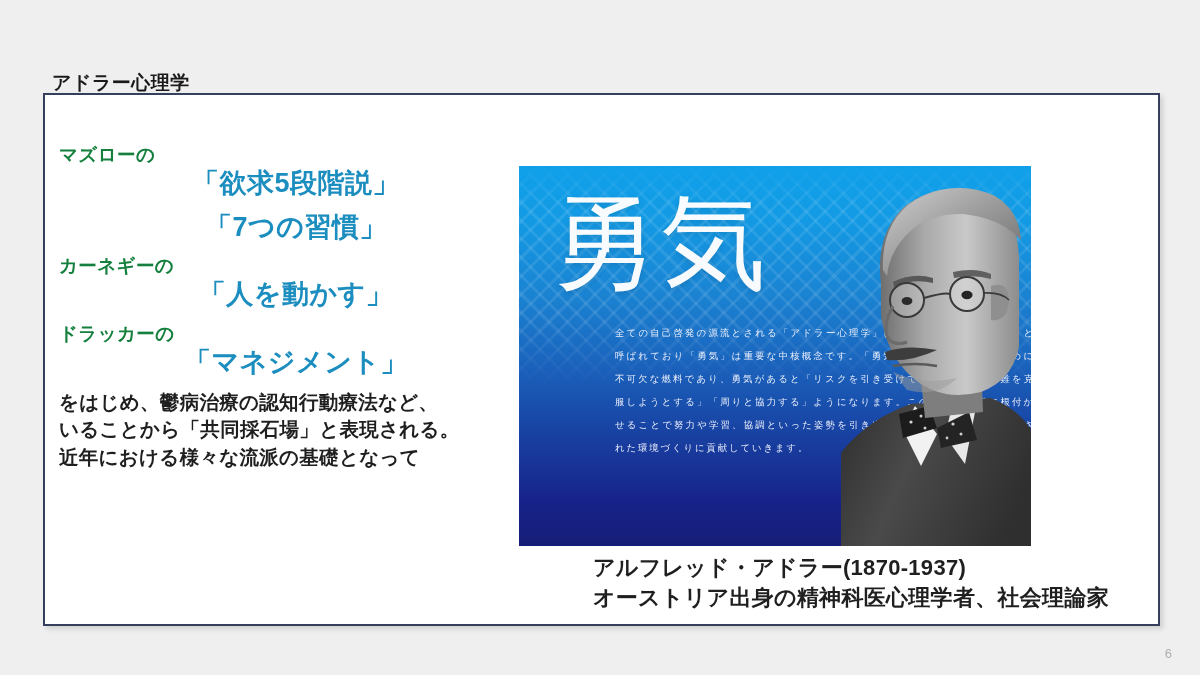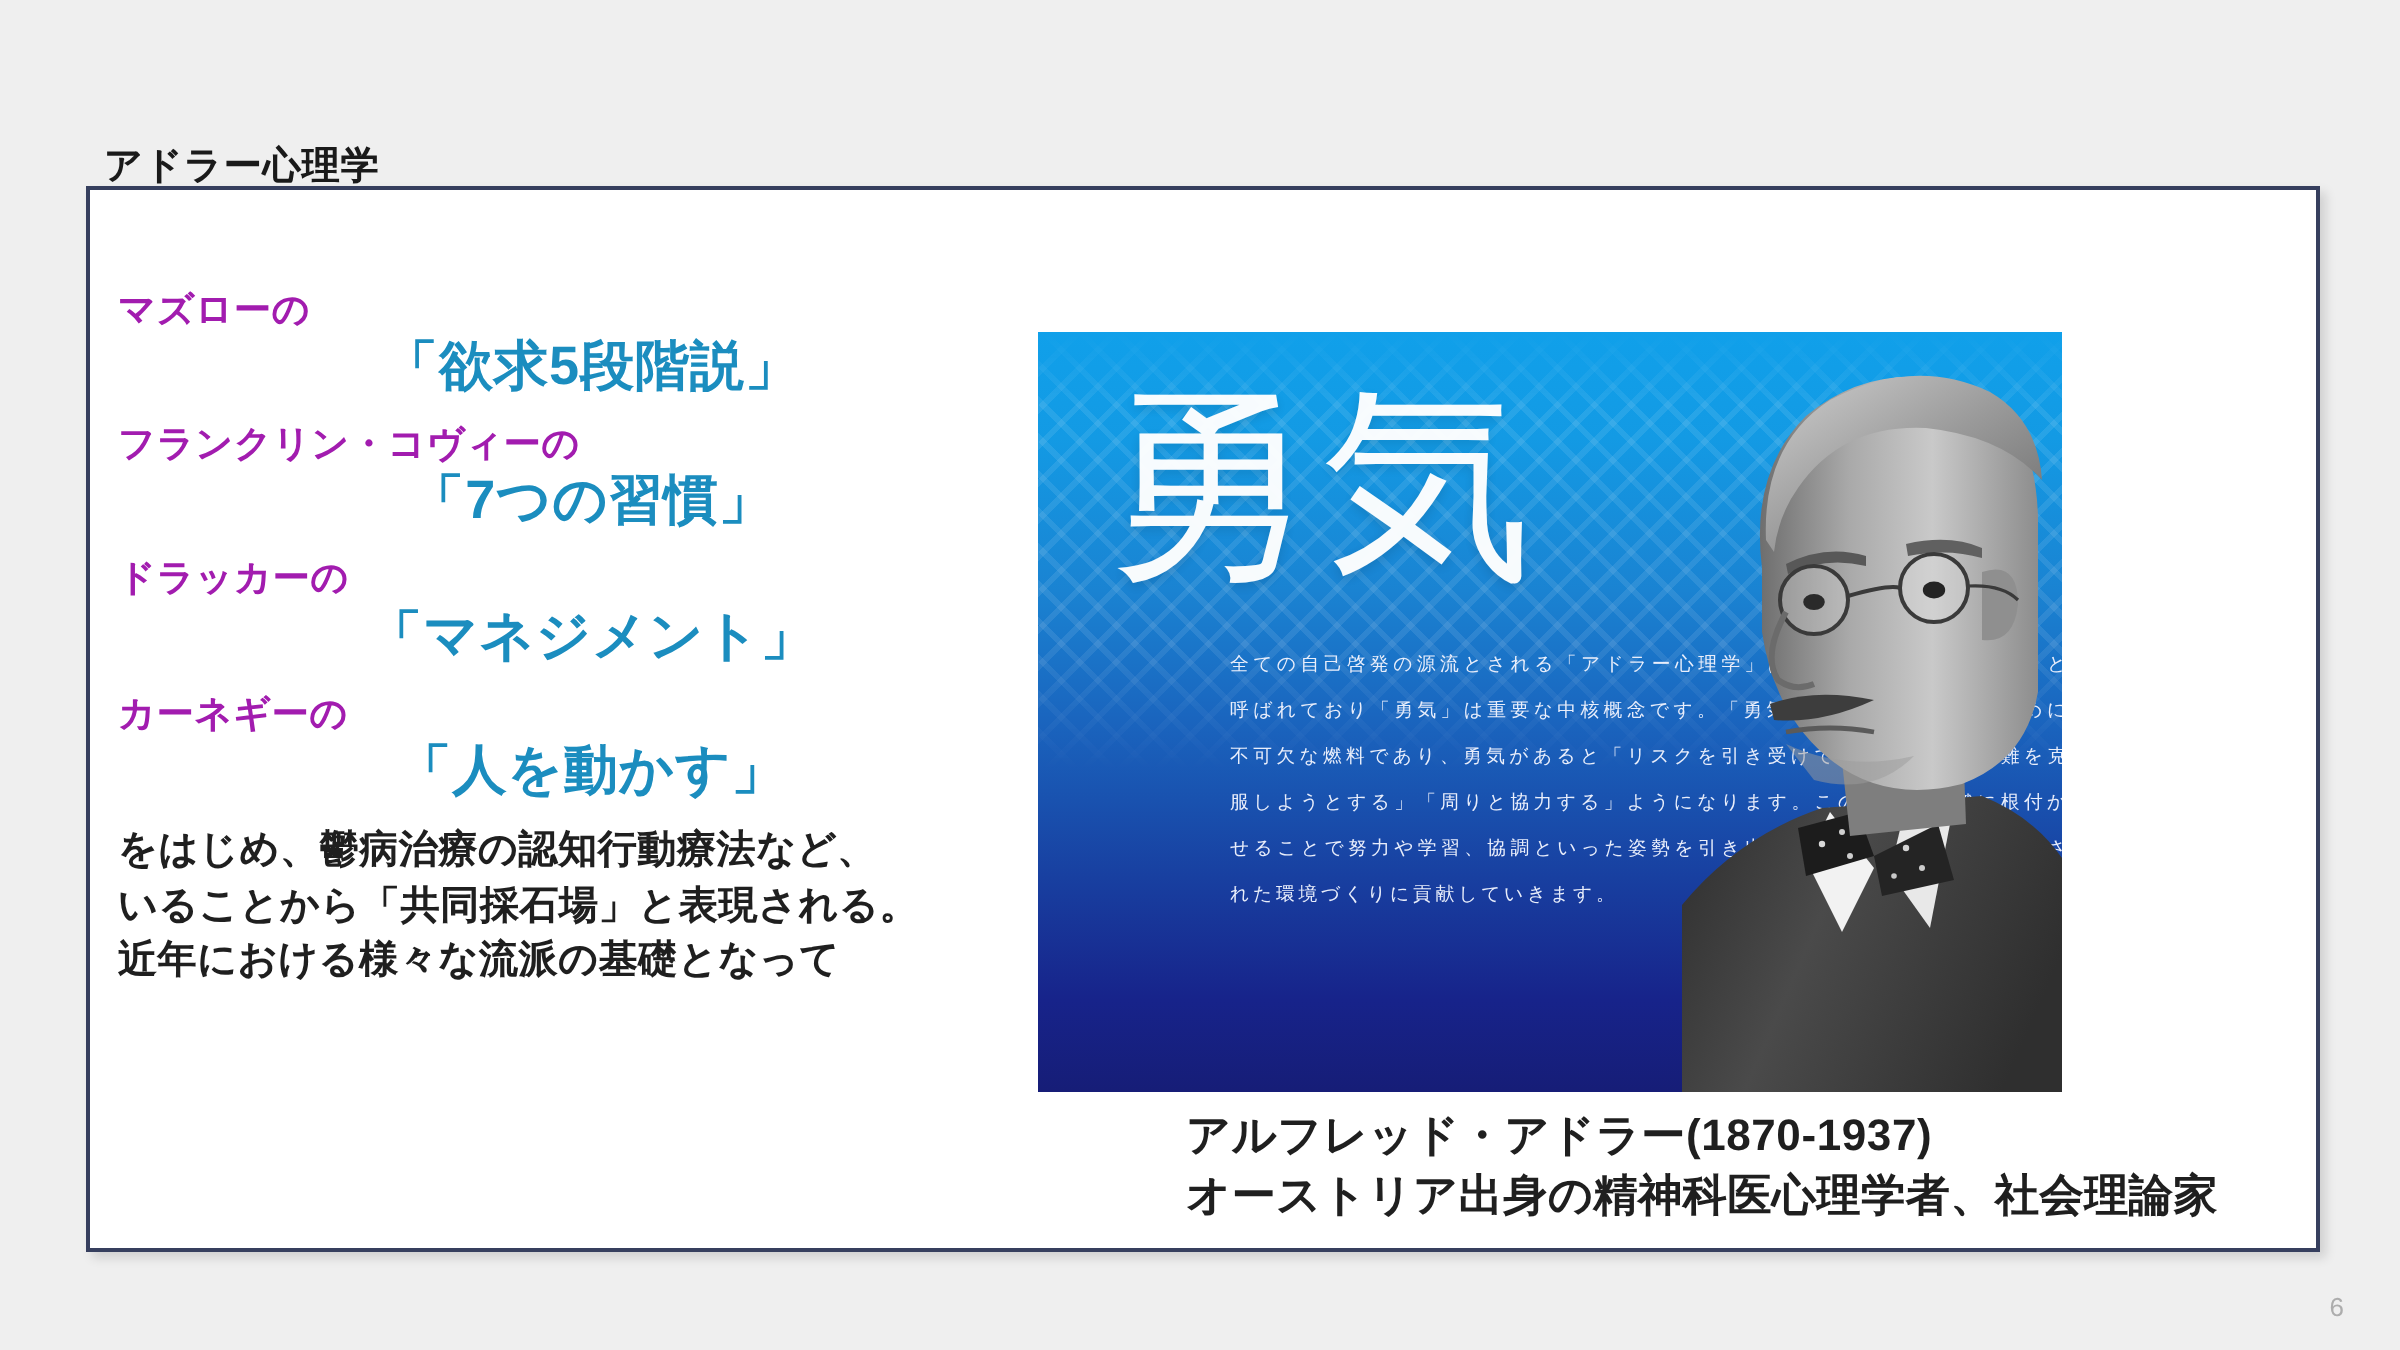--- a/index.html
+++ b/index.html
@@ -47,21 +47,21 @@
     left: 12px;
     top: 48px;
     width: 470px;
   }
 
   .entry { margin-bottom: 9px; }
 
   .entry-label {
     font-size: 18.5px;
     font-weight: bold;
-    color: #a21caf;
+    color: #15803d;
     line-height: 1.25;
     letter-spacing: 0.4px;
     padding-left: 2px;
   }
 
   .entry-title {
     font-size: 27px;
     font-weight: bold;
     color: #1b8dbf;
     line-height: 1.3;
@@ -195,32 +195,31 @@
 <div class="content-card">
 
   <div class="left-column">
 
     <div class="entry">
       <div class="entry-label">マズローの</div>
       <div class="entry-title">「欲求5段階説」</div>
     </div>
 
     <div class="entry">
-      <div class="entry-label">フランクリン・コヴィーの</div>
       <div class="entry-title">「7つの習慣」</div>
+    </div>
+
+    <div class="entry">
+      <div class="entry-label">カーネギーの</div>
+      <div class="entry-title">「人を動かす」</div>
     </div>
 
     <div class="entry">
       <div class="entry-label">ドラッカーの</div>
       <div class="entry-title">「マネジメント」</div>
-    </div>
-
-    <div class="entry">
-      <div class="entry-label">カーネギーの</div>
-      <div class="entry-title">「人を動かす」</div>
     </div>
 
     <div class="left-paragraph">
       <div>をはじめ、鬱病治療の認知行動療法など、</div>
       <div>いることから「共同採石場」と表現される。</div>
       <div>近年における様々な流派の基礎となって</div>
     </div>
   </div>
 
   <div class="figure-wrap">

